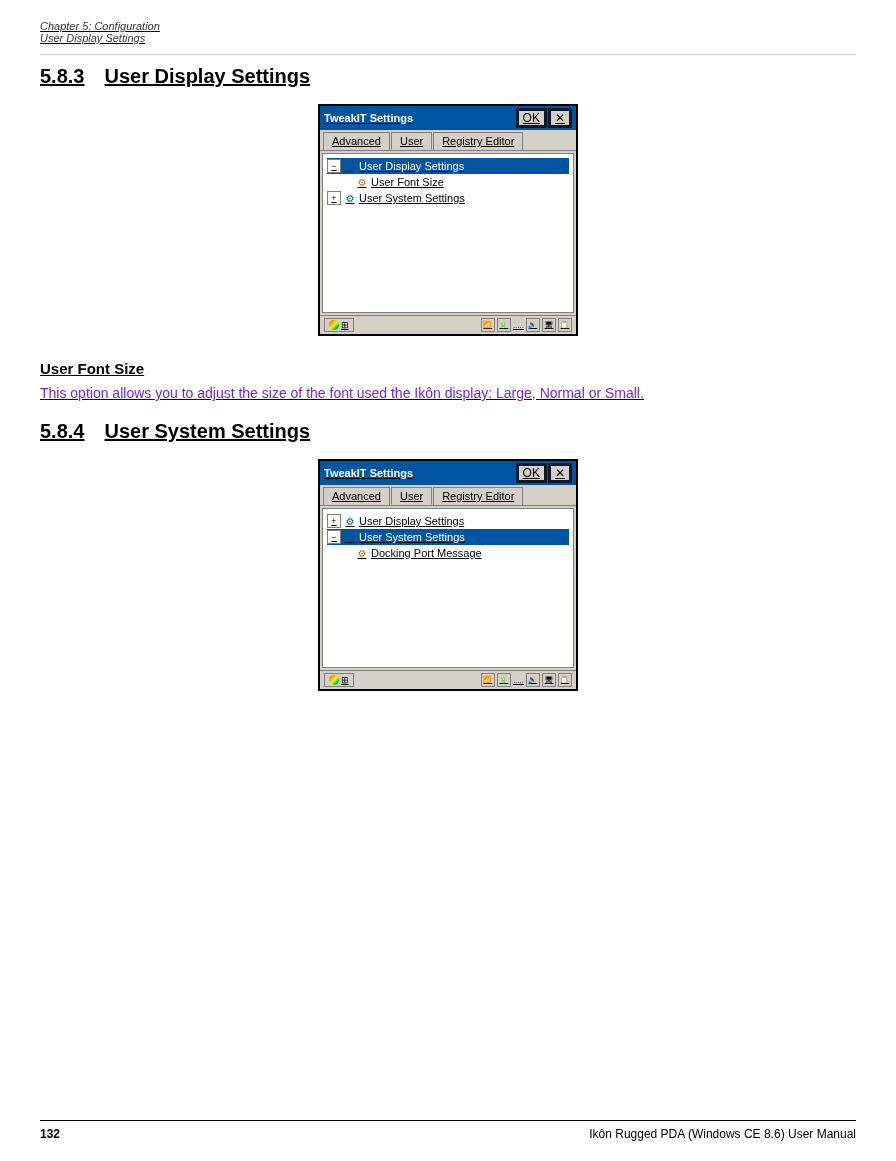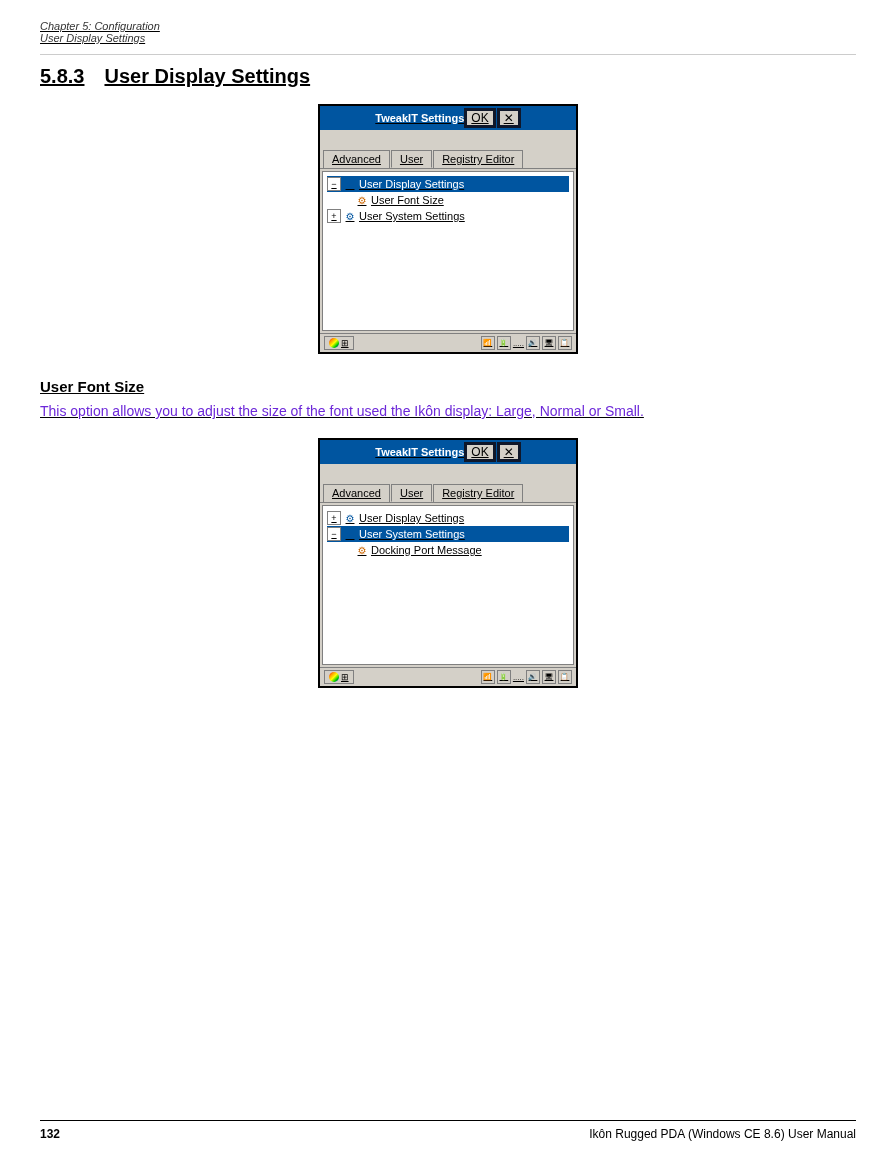--- a/index.html
+++ b/index.html
@@ -74,21 +74,21 @@
       background: #d4d0c8;
       font-family: 'Tahoma', Arial, sans-serif;
       font-size: 11px;
     }
 
     .wince-titlebar {
       background: #0055a0;
       color: #fff;
       padding: 2px 4px;
       display: flex;
-      justify-content: center;
+      justify-content: space-between;
       align-items: center;
       font-size: 11px;
       font-weight: bold;
     }
 
     .wince-titlebar-buttons {
       display: flex;
       gap: 1px;
     }
 
@@ -101,21 +101,21 @@
       padding: 0 4px;
       cursor: pointer;
       min-width: 22px;
       text-align: center;
     }
 
     .wince-tabs {
       display: flex;
       background: #d4d0c8;
       border-bottom: 1px solid #808080;
-      padding-top: 20px;
+      padding-top: 2px;
       padding-left: 3px;
     }
 
     .wince-tab {
       padding: 2px 8px;
       border: 1px solid #808080;
       border-bottom: none;
       background: #d4d0c8;
       font-size: 11px;
       cursor: pointer;
@@ -343,20 +343,23 @@
           <div class="systray-icon">🖥</div>
           <div class="systray-icon">📋</div>
         </div>
       </div>
     </div>
   </div>
 
   <div class="subsection-heading">User Font Size</div>
   <p class="body-text">This option allows you to adjust the size of the font used the Ikôn display: Large, Normal or Small.</p>
 
+  <div class="section-heading">
+    <span class="section-number">5.8.4</span><span>User System Settings</span>
+  </div>
 
   <div class="dialog-wrapper">
     <div class="wince-dialog">
 
       <div class="wince-titlebar">
         <span>TweakIT Settings</span>
         <div class="wince-titlebar-buttons">
           <button class="wince-btn-ok">OK</button>
           <button class="wince-btn-close">✕</button>
         </div>

